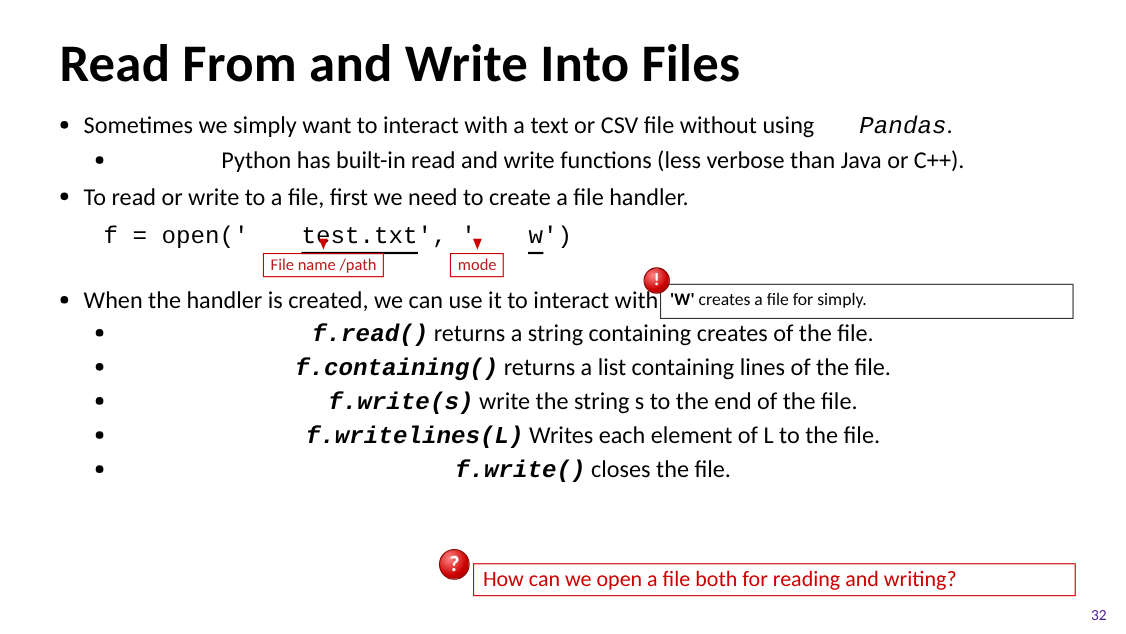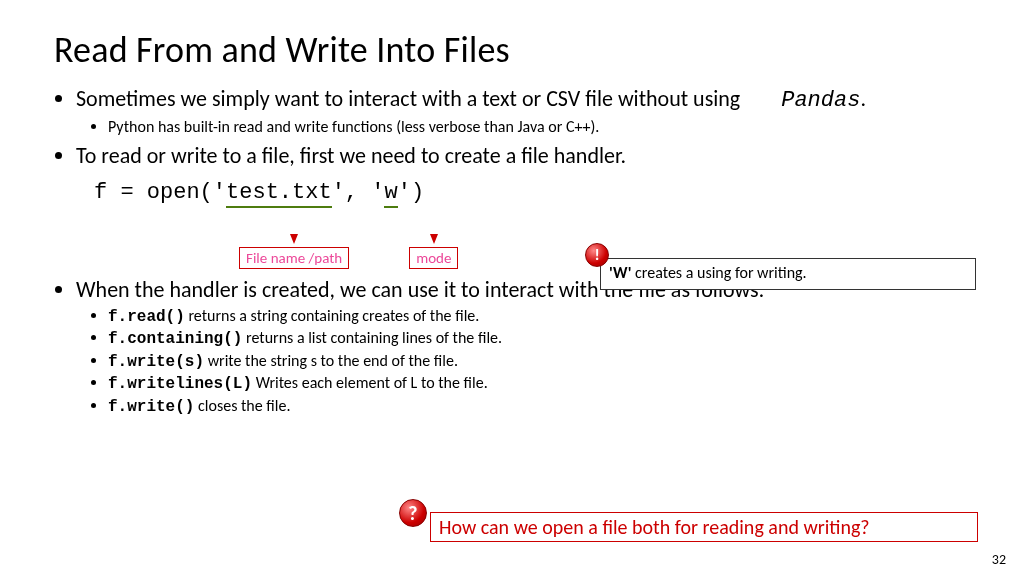--- a/index.html
+++ b/index.html
@@ -6,55 +6,54 @@
   body {
     width: 1024px;
     height: 576px;
     font-family: Calibri, Arial, sans-serif;
     background: #fff;
     color: #000;
     position: relative;
     padding: 28px 54px 0 54px;
   }
   h1 {
-    font-size: 36px;
-    font-weight: 400;
+    font-size: 48px;
+    font-weight: 700;
     margin-bottom: 14px;
     letter-spacing: 0.2px;
   }
   ul.top { list-style: disc; padding-left: 22px; }
   ul.top > li { font-size: 22px; line-height: 1.22; margin-bottom: 6px; }
   ul.sub { list-style: disc; padding-left: 32px; margin-top: 2px; }
-  ul.sub > li { font-size: 16px; line-height: 1.28; margin-bottom: 1px; }
+  ul.sub > li { font-size: 22px; line-height: 1.28; margin-bottom: 1px; text-align: center; }
   .mono { font-family: "Courier New", monospace; font-style: italic; margin-left: 36px; }
   .monoline {
     font-family: "Courier New", monospace;
     font-size: 22px;
     margin-left: 40px;
     margin-top: 4px;
     margin-bottom: 2px;
     position: relative;
     display: inline-block;
   }
-  .underline-red { border-bottom: 2px solid #4d7c0f; padding-bottom: 1px; }
+  .underline-red { border-bottom: 2px solid #000000; padding-bottom: 1px; margin-left: 48px; }
   .annot-row {
     margin-left: 40px;
     display: flex;
     align-items: center;
     gap: 60px;
     padding-left: 145px;
     margin-bottom: 8px;
   }
   .annot-box {
     border: 1px solid #c00;
-    color: #ec4899;
+    color: #b91c1c;
     font-size: 15px;
     padding: 1px 6px;
     position: relative;
-    margin-top: 40px;
   }
   .arrow-down {
     position: absolute;
     top: -14px; left: 50%; transform: translateX(-50%);
     width: 0; height: 0;
     border-left: 4px solid transparent;
     border-right: 4px solid transparent;
     border-top: 10px solid #c00;
   }
   .info-box {
@@ -73,21 +72,21 @@
     top: -16px; left: -16px;
     width: 24px; height: 24px;
   }
   .circle-red {
     width: 24px; height: 24px; border-radius: 50%;
     background: radial-gradient(circle at 35% 30%, #f88, #c00 60%, #900);
     display: flex; align-items: center; justify-content: center;
     color: #fff; font-weight: bold; font-size: 16px;
     border: 1px solid #800;
   }
-  .mono-bold { font-family: "Courier New", monospace; font-weight: bold; }
+  .mono-bold { font-family: "Courier New", monospace; font-weight: bold; font-style: italic; }
   .question-box {
     position: absolute;
     bottom: 34px;
     left: 430px;
     width: 548px;
     border: 1px solid #c00;
     color: #c00;
     font-size: 20px;
     padding: 2px 8px;
   }
@@ -99,21 +98,21 @@
   .qmark {
     width: 28px; height: 28px; border-radius: 50%;
     background: radial-gradient(circle at 35% 30%, #f88, #c00 60%, #900);
     display: flex; align-items: center; justify-content: center;
     color: #fff; font-weight: bold; font-size: 20px;
     border: 1px solid #800;
   }
   .pagenum {
     position: absolute;
     bottom: 8px; right: 18px;
-    color: #000000; font-size: 14px;
+    color: #4c1d95; font-size: 14px;
   }
   b { font-weight: bold; }
 </style>
 </head>
 <body>
 
 
 
 <h1>Read From and Write Into Files</h1>
 
@@ -139,21 +138,21 @@
   <div class="annot-box">
     <div class="arrow-down"></div>
     <span>mode</span>
   </div>
 </div>
 
 <div class="info-box">
   <div class="excl-icon">
     <div class="circle-red">!</div>
   </div>
-  <div><b>'W'</b><span> creates a using for writing.</span></div>
+  <div><b>'W'</b><span> creates a file for simply.</span></div>
 </div>
 
 <ul class="top">
   <li>
     <span>When the handler is created, we can use it to interact with the file as follows:</span>
     <ul class="sub">
       <li><span class="mono-bold">f.read()</span><span> returns a string containing creates of the file.</span></li>
       <li><span class="mono-bold">f.containing()</span><span>  returns a list containing lines of the file.</span></li>
       <li><span class="mono-bold">f.write(s)</span><span>  write the string s to the end of the file.</span></li>
       <li><span class="mono-bold">f.writelines(L)</span><span>  Writes each element of L to the file.</span></li>

